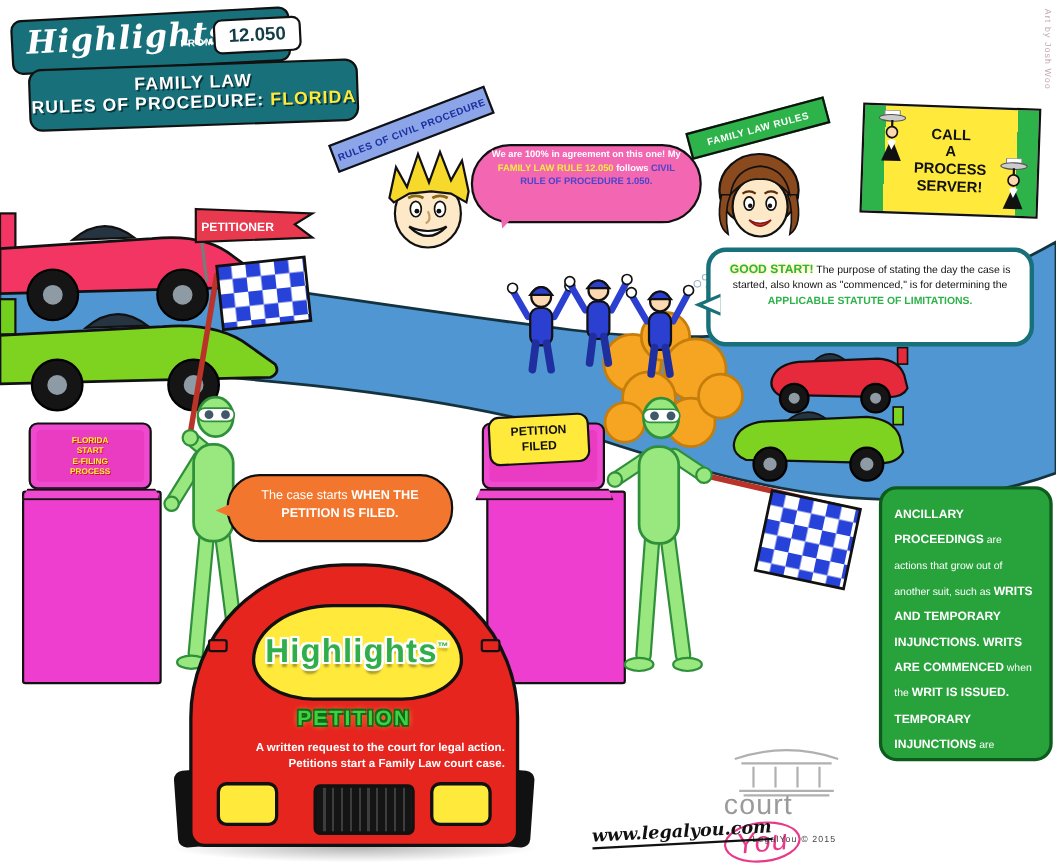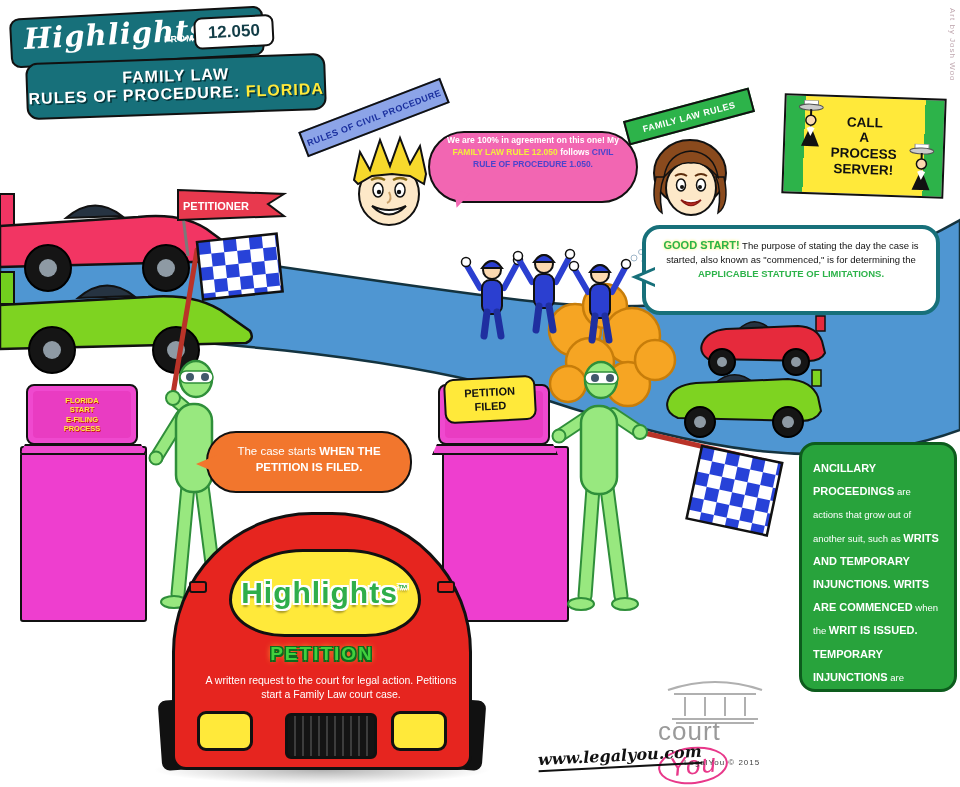--- a/index.html
+++ b/index.html
@@ -88,21 +88,21 @@
   .windshield{left:54px;top:34px;width:192px;height:88px;background:#ffe93a;border:3px solid #111;
         border-radius:80px 80px 60px 60px / 55px 55px 40px 40px;display:flex;align-items:center;justify-content:center}
   .lingo{font-weight:800;font-size:30px;color:#2fae4a;letter-spacing:1px;
         text-shadow:2px 0 0 #fff,-2px 0 0 #fff,0 2px 0 #fff,0 -2px 0 #fff,2px 2px 0 #fff,-2px -2px 0 #fff,
                     2px -2px 0 #fff,-2px 2px 0 #fff,0 4px 2px rgba(0,0,0,.35)}
   .lingo sup{font-size:10px}
   .mirror{width:18px;height:12px;background:#e6251f;border:2.5px solid #111;border-radius:3px}
   .car-term{left:0;top:128px;width:100%;text-align:center;font-weight:900;font-size:19px;letter-spacing:2px;
         color:#41d13d;text-shadow:-1.5px -1.5px 0 #0c6b1e,1.5px 1.5px 0 #0c6b1e,-1.5px 1.5px 0 #0c6b1e,
         1.5px -1.5px 0 #0c6b1e,0 0 6px rgba(255,240,60,.9)}
-  .car-def{left:28px;top:158px;width:256px;text-align:center;color:#fff;font-weight:normal;
+  .car-def{left:28px;top:158px;width:256px;text-align:right;color:#fff;font-weight:bold;
         font-size:10.5px;line-height:1.35}
   .headlight{width:56px;height:40px;background:#ffe93a;border:3px solid #111;border-radius:9px}
   .grille{left:110px;top:198px;width:92px;height:46px;border:3px solid #111;border-radius:6px;
         background:repeating-linear-gradient(90deg,#141414 0 6px,#3d3d3d 6px 8px),
                    repeating-linear-gradient(0deg,rgba(20,20,20,.6) 0 8px,rgba(70,70,70,.6) 8px 10px),#141414}
 
   
   .green-box{left:799px;top:442px;width:158px;height:250px;background:#28a33c;border:3px solid #0d5c1d;
         border-radius:16px;padding:10px 11px;color:#fff;line-height:1.45}
   .gb-b{font-weight:700;font-size:11px}

